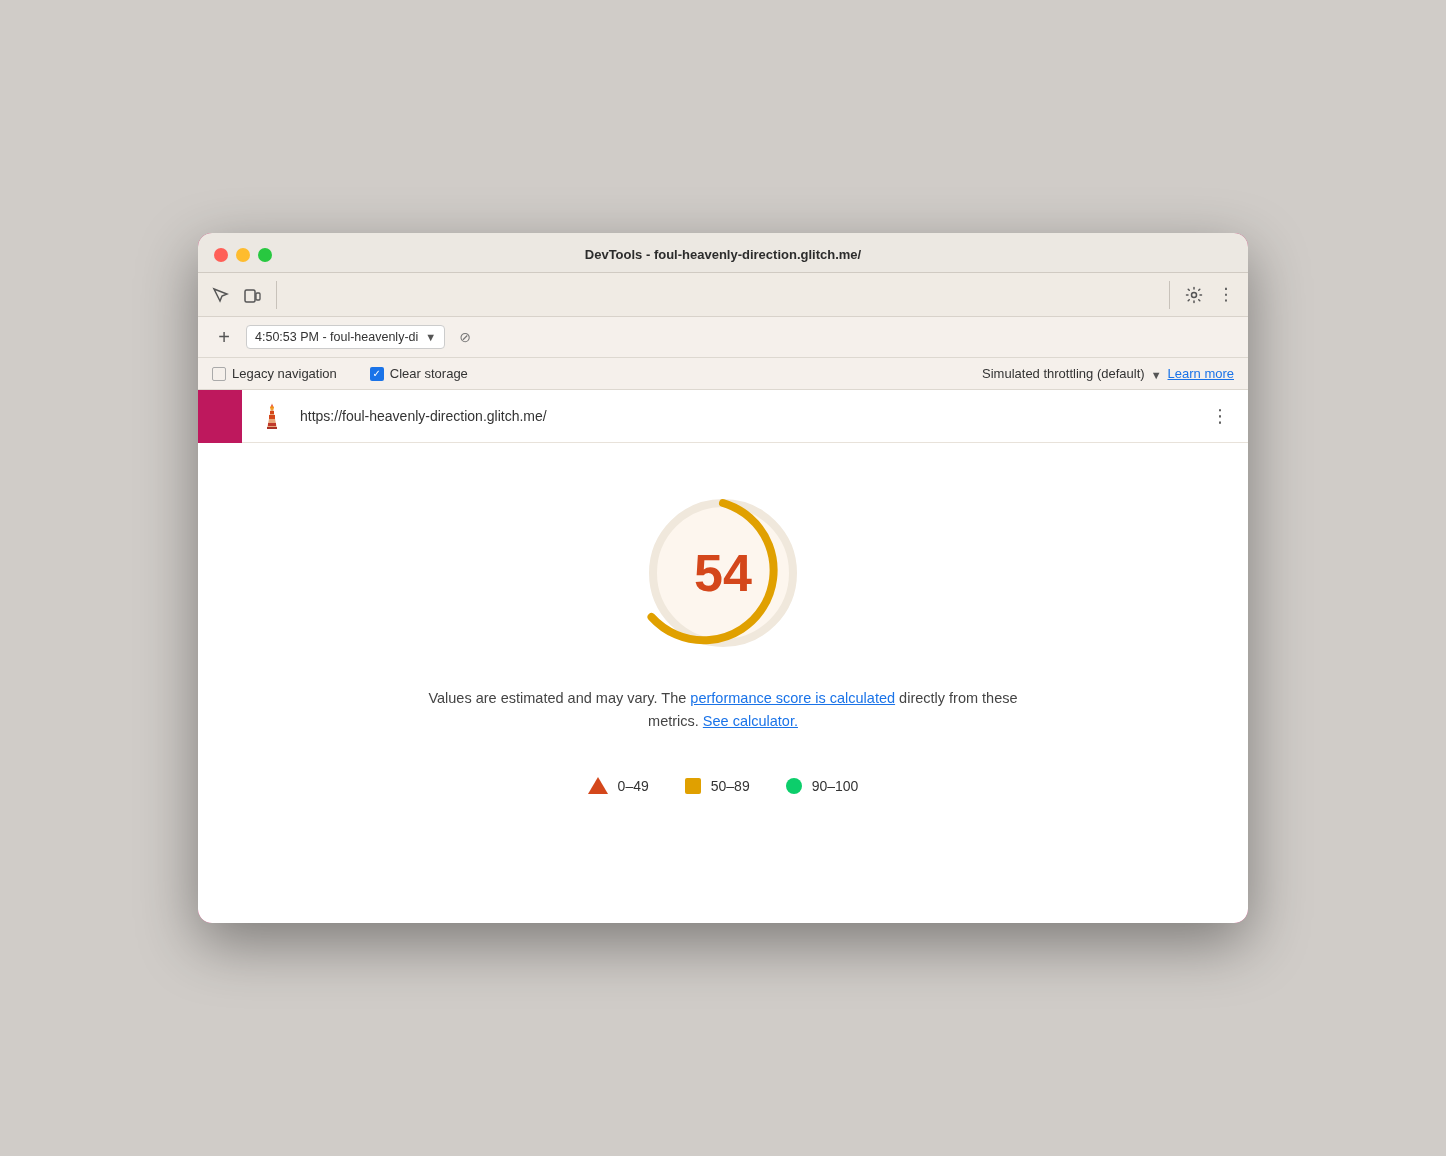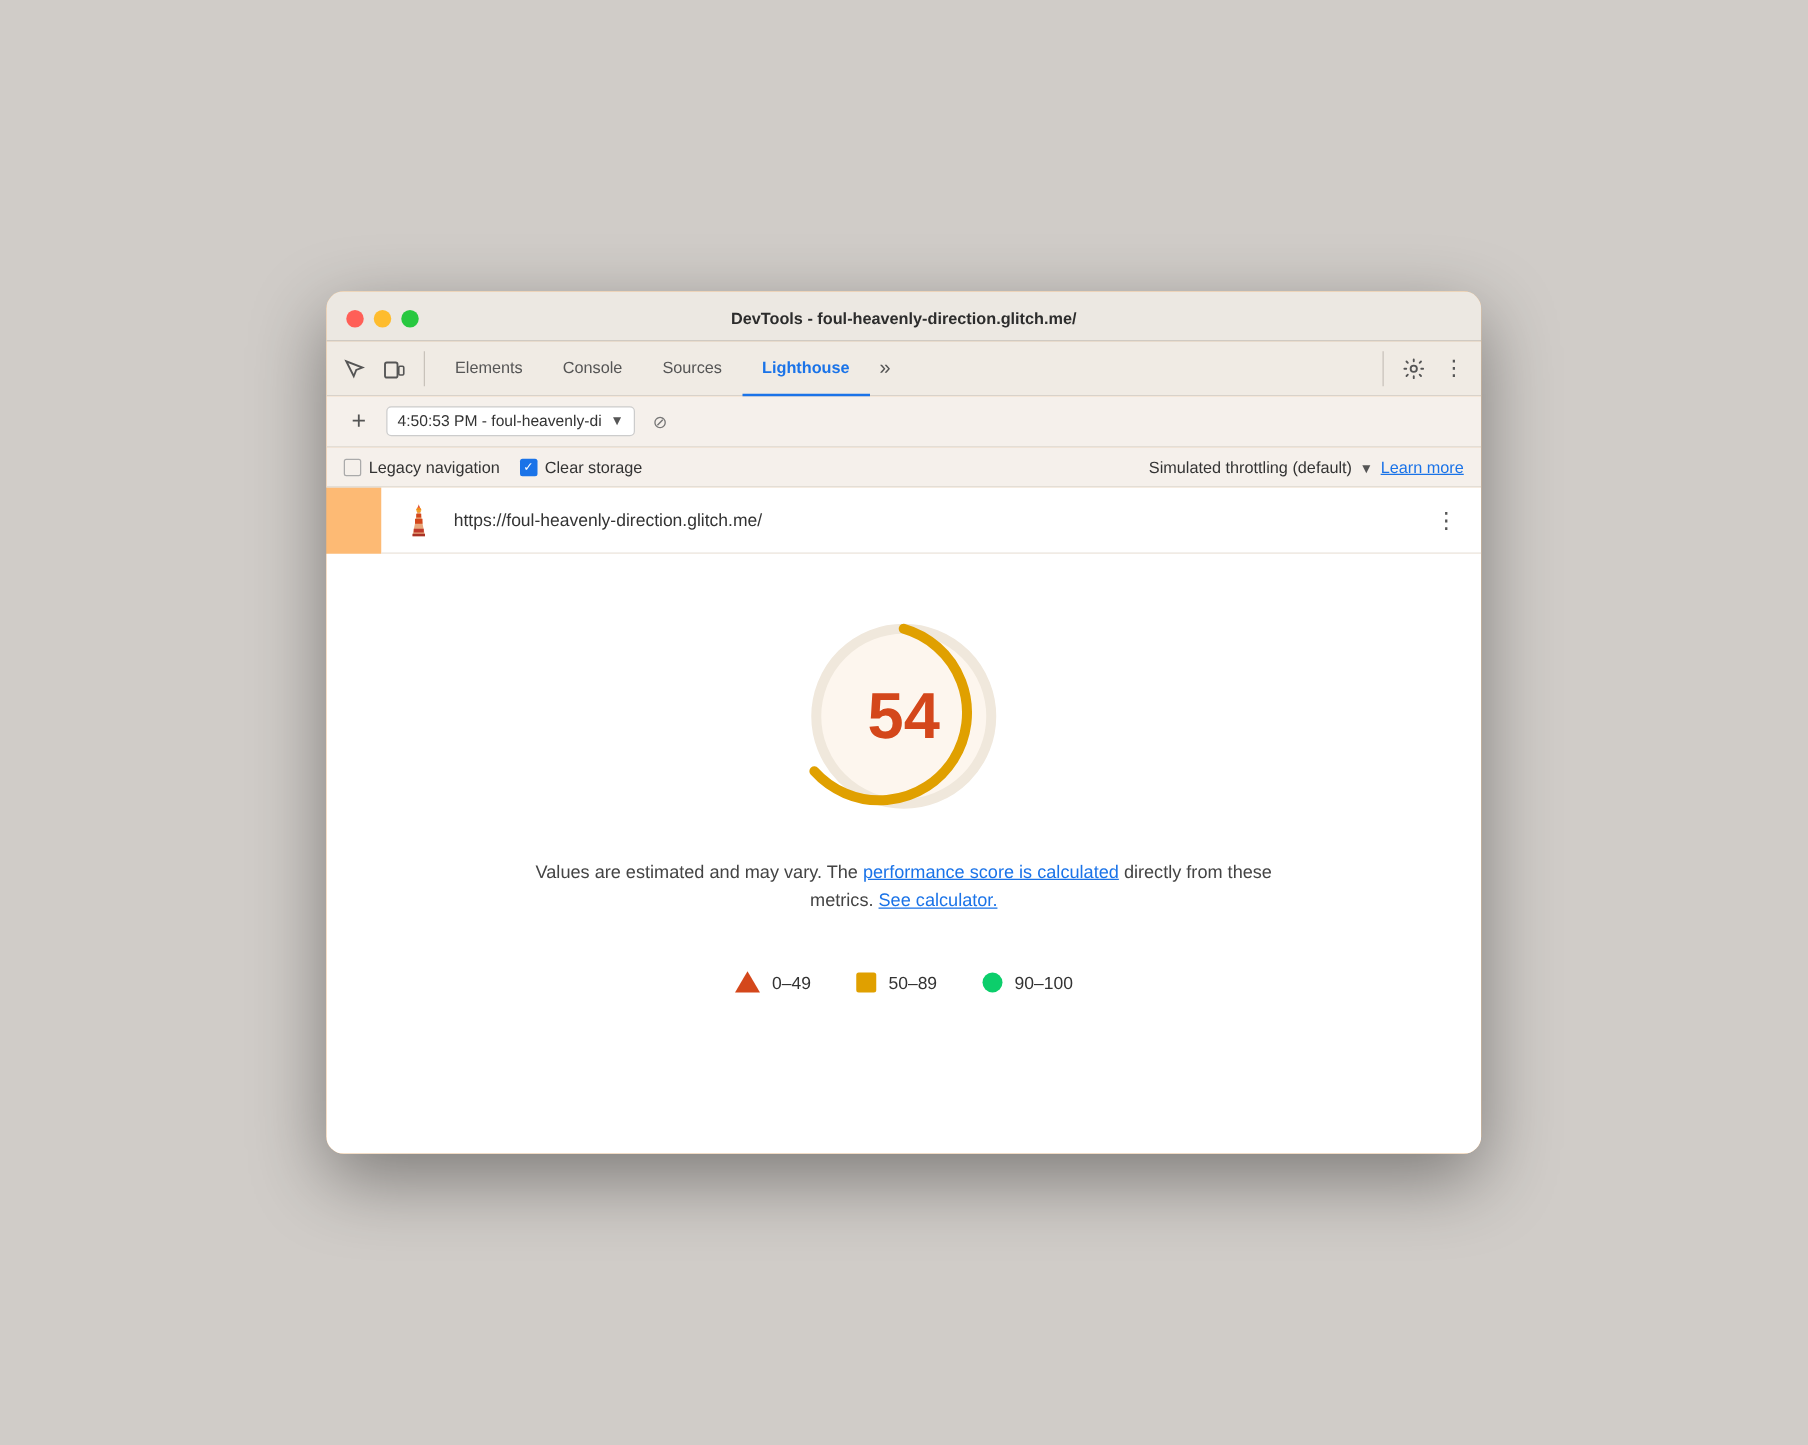--- a/index.html
+++ b/index.html
@@ -6,22 +6,22 @@
     body {
       background: #d0ccc8;
       display: flex;
       justify-content: center;
       align-items: center;
       min-height: 100vh;
       font-family: -apple-system, BlinkMacSystemFont, 'Segoe UI', sans-serif;
     }
 
     .window {
-      width: 924px;
-      background: #fdba74;
+      width: 1050px;
+      background: #be185d;
       border-radius: 14px;
       box-shadow: 0 20px 60px rgba(0,0,0,0.4);
       overflow: hidden;
     }
 
     
     .title-bar {
       background: #ece8e2;
       padding: 14px 16px 10px;
       display: flex;
@@ -170,21 +170,21 @@
       cursor: pointer;
     }
 
     
     .options-bar {
       background: #f5f0eb;
       display: flex;
       align-items: center;
       padding: 8px 14px;
       border-bottom: 1px solid #ddd8d0;
-      gap: 16px;
+      gap: 33px;
       font-size: 13px;
       color: #333;
     }
     .checkbox-group {
       display: flex;
       align-items: center;
       gap: 6px;
     }
     .checkbox-input {
       width: 14px;
@@ -360,35 +360,20 @@
         <svg width="18" height="18" viewBox="0 0 18 18" fill="none">
           <path d="M3 3L9 15L11 10L16 8L3 3Z" stroke="#555" stroke-width="1.5" fill="none"></path>
         </svg>
       </div>
       <div class="toolbar-icon">
         <svg width="18" height="18" viewBox="0 0 18 18" fill="none">
           <rect x="2" y="4" width="10" height="12" rx="1.5" stroke="#555" stroke-width="1.5" fill="none"></rect>
           <rect x="13" y="7" width="4" height="7" rx="1" stroke="#555" stroke-width="1.3" fill="none"></rect>
         </svg>
       </div>
-    </div>
-    <div class="tabs">
-      <div class="tab">
-        <span>Elements</span>
-      </div>
-      <div class="tab">
-        <span>Console</span>
-      </div>
-      <div class="tab">
-        <span>Sources</span>
-      </div>
-      <div class="tab active">
-        <span>Lighthouse</span>
-      </div>
-      <div class="tabs-overflow">»</div>
     </div>
     <div class="tabs-right">
       <div class="icon-btn">
         <svg width="18" height="18" viewBox="0 0 18 18" fill="none">
           <circle cx="9" cy="9" r="2.5" stroke="#555" stroke-width="1.5"></circle>
           <path d="M9 1.5V3M9 15v1.5M1.5 9H3M15 9h1.5M3.2 3.2l1.06 1.06M13.74 13.74l1.06 1.06M3.2 14.8l1.06-1.06M13.74 4.26l1.06-1.06" stroke="#555" stroke-width="1.5" stroke-linecap="round"></path>
         </svg>
       </div>
       <div class="icon-btn">⋮</div>
     </div>

